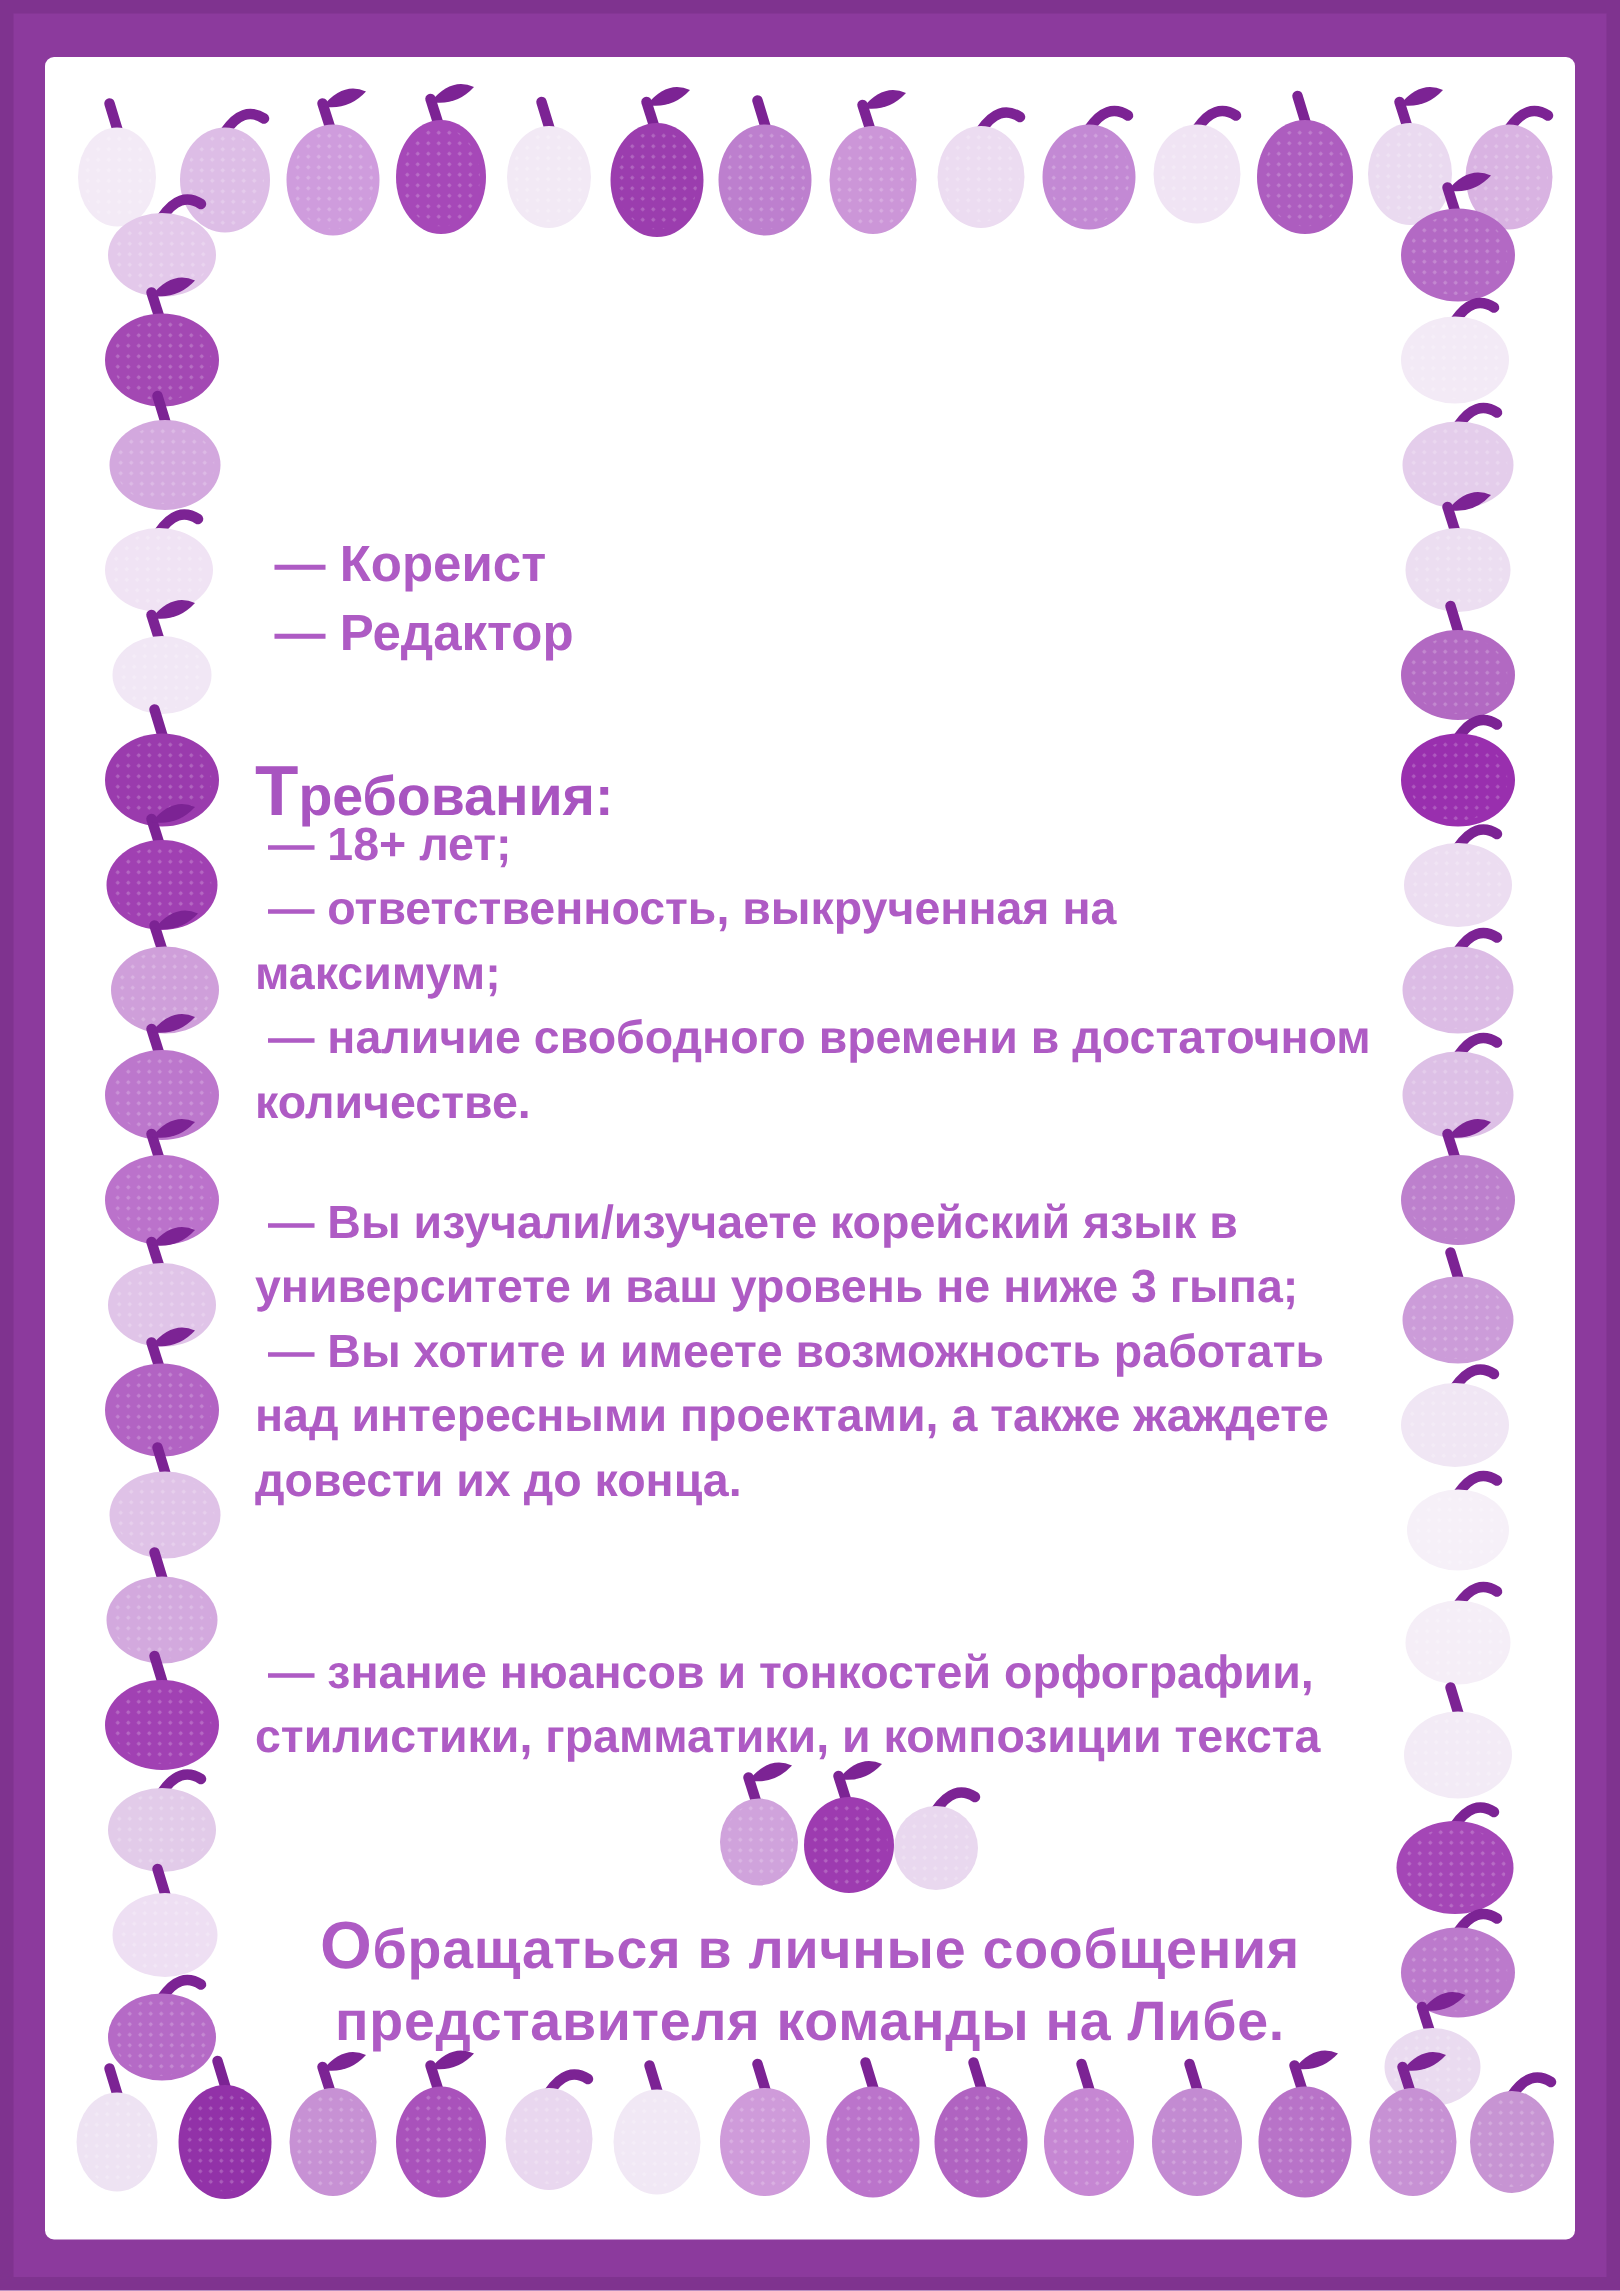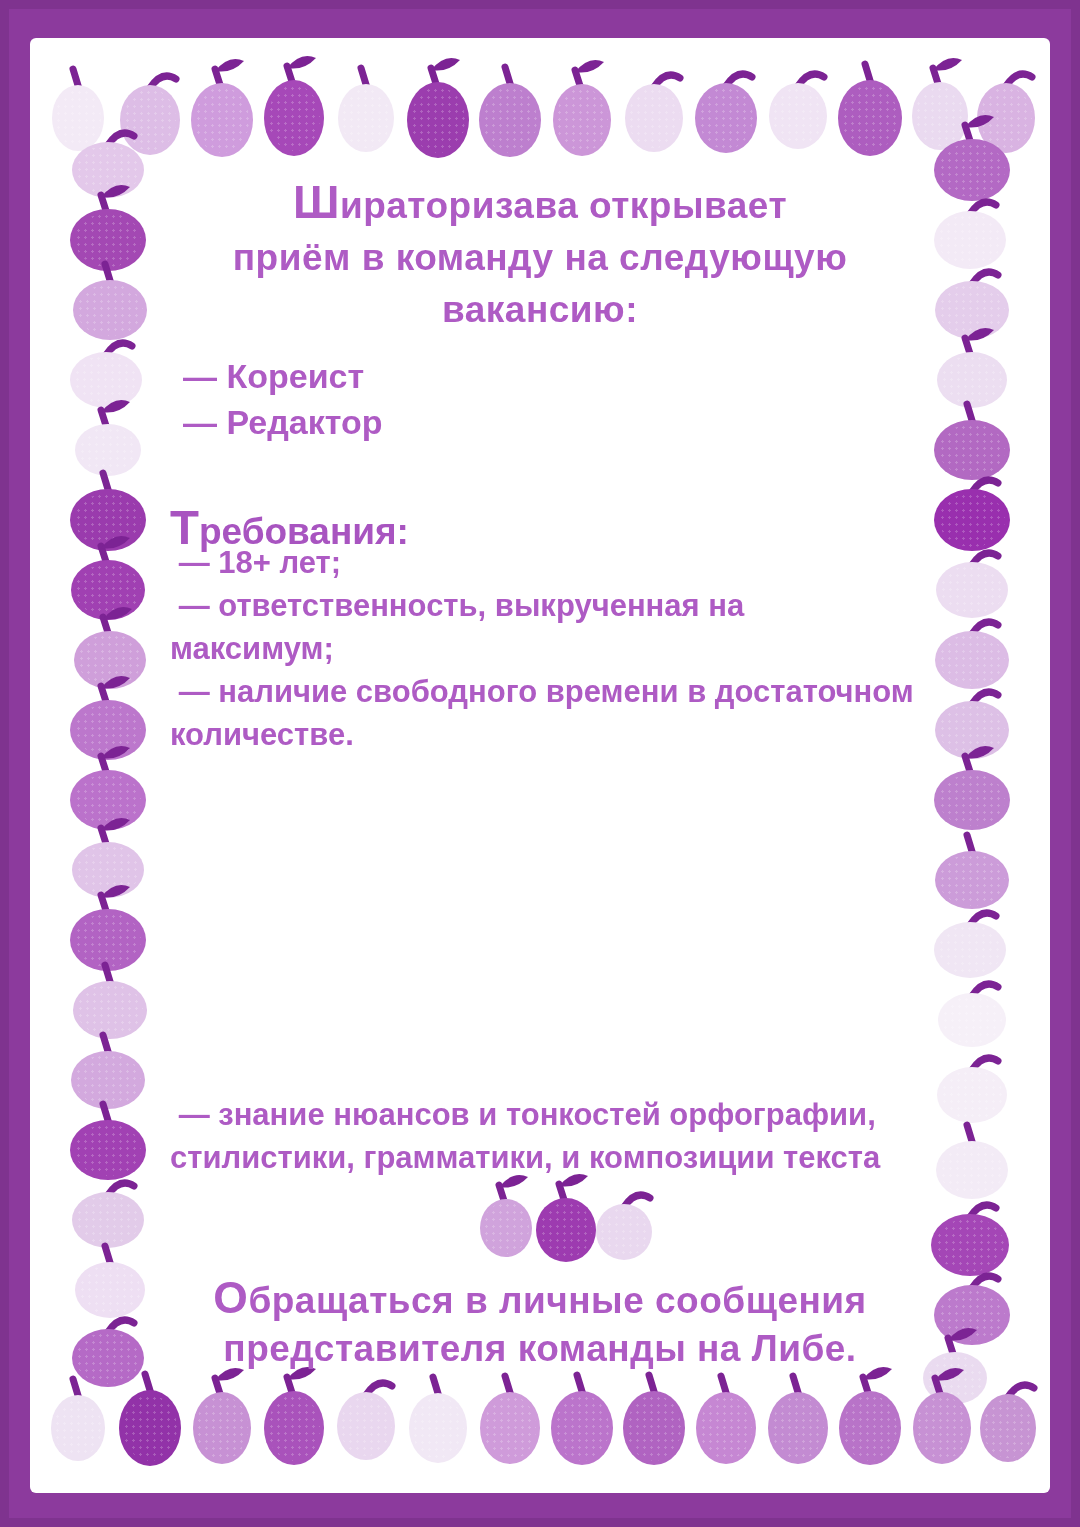--- a/index.html
+++ b/index.html
@@ -466,32 +466,34 @@
         <div class="plum-body" style="background: rgb(157, 59, 176);"></div>
       </div>
       <div class="plum" style="left: 596px; top: 1204px; width: 56px; height: 56px;">
         <svg width="80" height="32">
           <path d="M 40 26 Q 52 8 66 17" fill="none" stroke="#7c2394" stroke-width="7" stroke-linecap="round"></path>
         </svg>
         <div class="plum-body" style="background: rgb(233, 216, 239);"></div>
       </div>
     </div>
 
-  <div class="txt center title">Шираторизава открывает
-приём в команду на следующую
-вакансию:</div>
 
   <div class="txt vacancies">— Кореист
 — Редактор</div>
 
   <div class="txt sec-heading h1">Требования:</div>
   <div class="txt sec-body b1"> — 18+ лет;
  — ответственность, выкрученная на максимум;
  — наличие свободного времени в достаточном
 количестве.</div>
 
+  <div class="txt sec-body b2"> — Вы изучали/изучаете корейский язык в
+университете и ваш уровень не ниже 3 гыпа;
+ — Вы хотите и имеете возможность работать
+над интересными проектами, а также жаждете
+довести их до конца.</div>
 
   <div class="txt sec-body b3"> — знание нюансов и тонкостей орфографии,
 стилистики, грамматики, и композиции текста</div>
 
   <div class="txt center footer-note">Обращаться в личные сообщения
 представителя команды на Либе.</div>
 </div>
 
 </body></html>

